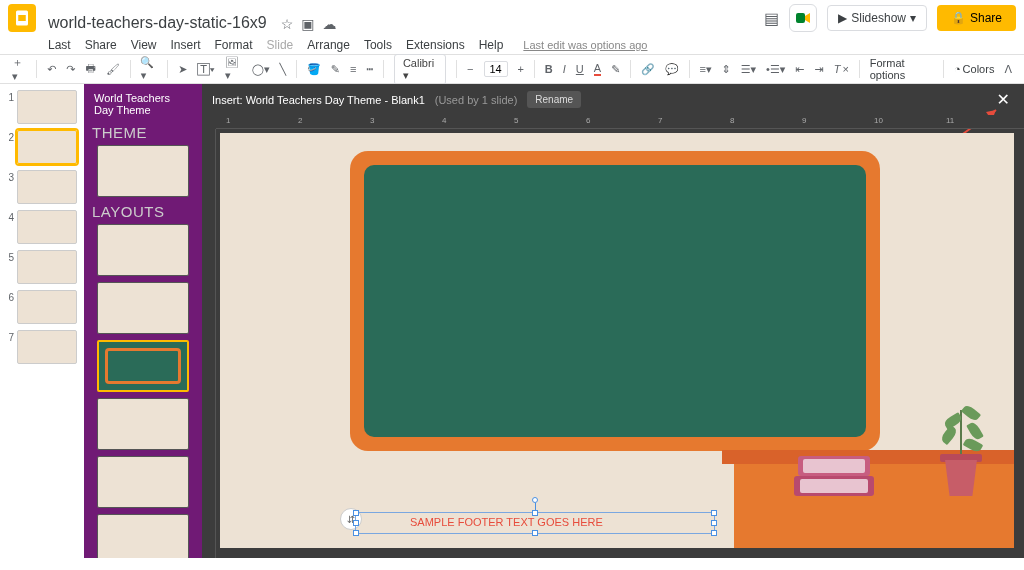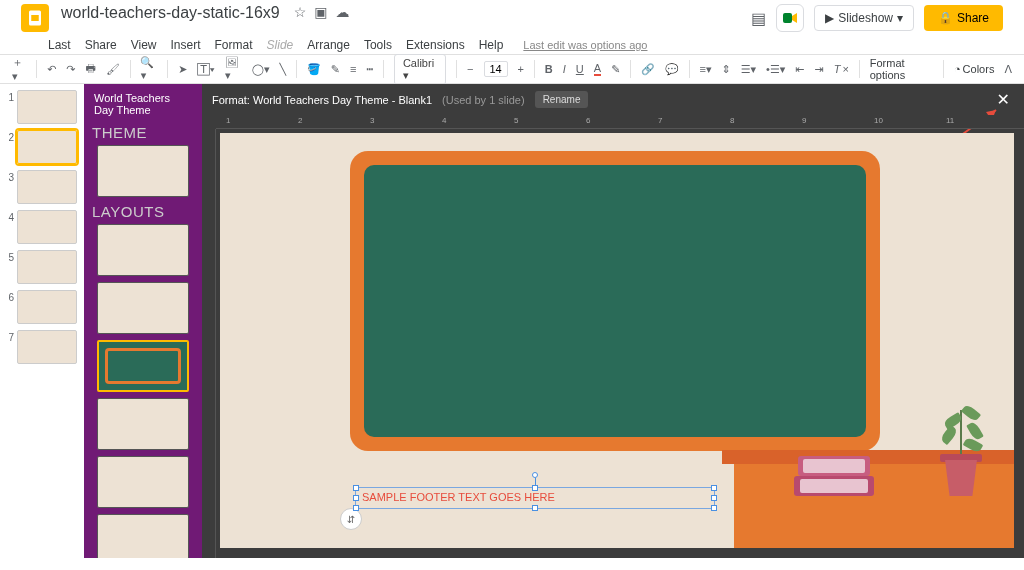--- a/index.html
+++ b/index.html
@@ -1,30 +1,30 @@
 <!DOCTYPE html>
 <html><head>
 <meta charset="utf-8">
 <style>
 * { margin: 0; padding: 0; box-sizing: border-box; font-family: Arial, sans-serif; }
 body { background: #fff; width: 1024px; height: 570px; overflow: hidden; position: relative; }
 
-.header { display: flex; align-items: flex-start; padding: 4px 21px; height: 36px; gap: 8px; }
+.header { display: flex; align-items: flex-end; padding: 4px 8px; height: 36px; gap: 8px; }
 .app-icon { width: 28px; height: 28px; background: #ffba00; border-radius: 4px; display: flex; align-items: center; justify-content: center; }
 .app-icon svg { width: 18px; height: 18px; }
 .doc-title { font-size: 16px; color: #3c4043; margin-left: 4px; }
 .doc-icons { display: flex; gap: 8px; margin-left: 6px; }
 .doc-icons span { color: #5f6368; font-size: 14px; cursor: pointer; }
 .header-right { margin-left: auto; display: flex; align-items: center; gap: 10px; }
 .meet-btn { width: 28px; height: 28px; border-radius: 6px; background: #fff; border: 1px solid #dadce0; display:flex;align-items:center;justify-content:center; }
 .slideshow-btn { padding: 5px 10px; border: 1px solid #dadce0; border-radius: 4px; font-size: 12px; color: #3c4043; display:flex;align-items:center;gap:4px;}
 .share-btn { padding: 6px 14px; background: #ffba00; border-radius: 4px; font-size: 12px; font-weight: 500; display:flex;align-items:center;gap:4px;}
 
 .menubar { display: flex; gap: 14px; padding: 2px 12px 2px 48px; font-size: 12px; color: #3c4043; align-items:center;}
-.menubar .disabled { color: #aaa; font-style: italic; }
+.menubar .disabled { color: #aaa; }
 .menubar .edit-time { color: #888; text-decoration: underline; font-size: 11px; margin-left: 6px;}
 
 .toolbar { display: flex; align-items: center; gap: 10px; padding: 4px 12px; border-top: 1px solid #e0e0e0; border-bottom: 1px solid #e0e0e0; font-size: 11px; color: #444; height: 30px; }
 .toolbar .sep { width: 1px; height: 18px; background: #e0e0e0; }
 .toolbar .tb-item { cursor:pointer; color:#5f6368; display:flex; align-items:center; gap:2px;}
 .toolbar .font-box { border:1px solid #dadce0; border-radius:3px; padding:2px 8px; font-size:11px;}
 .toolbar input.size { width:24px; text-align:center; border:1px solid #dadce0; border-radius:2px; padding:1px; font-size:11px;}
 .toolbar .fmt-link { color:#3c4043; }
 .toolbar .collapse { margin-left:auto; }
 
@@ -68,21 +68,21 @@
 .book1::after { content:''; position:absolute; left:6px; top:3px; width:68px; height:14px; background:#e8c4d0; border-radius:2px;}
 .book2 { position:absolute; bottom:20px; left:4px; width:72px; height:20px; background:#c75d80; border-radius:3px; }
 .book2::after { content:''; position:absolute; left:5px; top:3px; width:62px; height:14px; background:#e8c4d0; border-radius:2px;}
 
 .pot { position:absolute; bottom:52px; right:28px; width:50px; height:90px; }
 .pot-body { position:absolute; bottom:0; left:6px; width:38px; height:36px; background:#c75d68; clip-path: polygon(8% 0, 92% 0, 80% 100%, 20% 100%); }
 .pot-rim { position:absolute; bottom:34px; left:4px; width:42px; height:8px; background:#b84a5a; border-radius:2px;}
 .plant-stem { position:absolute; bottom:40px; left:24px; width:2px; height:46px; background:#5a7a4a; }
 .leaf { position:absolute; width:18px; height:10px; background:#6a9a5a; border-radius:50% 10% 50% 10%; }
 
-.footer-box { position:absolute; bottom:39px; left:135px; width:360px; height:22px; border:1px solid #7aa7e0; }
+.footer-box { position:absolute; bottom:14px; left:135px; width:360px; height:22px; border:1px solid #7aa7e0;padding-left:48px; }
 .footer-box .handle { position:absolute; width:6px; height:6px; background:#fff; border:1px solid #4a90e2; }
 .footer-text { color:#e74c3c; font-size:11px; padding:3px 6px; }
 .rotate-handle { position:absolute; top:-16px; left:50%; width:6px; height:6px; background:#fff; border:1px solid #4a90e2; border-radius:50%; transform:translateX(-50%);}
 .rotate-line { position:absolute; top:-10px; left:50%; width:1px; height:10px; background:#4a90e2;}
 
 .autofit { position:absolute; bottom:18px; left:120px; width:22px; height:22px; background:#fff; border:1px solid #ccc; border-radius:11px; display:flex; align-items:center; justify-content:center; font-size:10px; color:#666;}
 </style>
 </head>
 <body>
 
@@ -232,21 +232,21 @@
         <div style="position:absolute;inset:6px;background:#2a6b58;border:3px solid #e6792f;border-radius:4px;"></div>
       </div>
     <div class="layout-thumb"></div>
     <div class="layout-thumb"></div>
     <div class="layout-thumb"></div>
 
   </div>
 
   <div class="canvas-area">
     <div class="canvas-header">
-      <span><span>Format: </span><span>World Teachers Day Theme - Blank1</span></span>
+      <span><span>Insert: </span><span>World Teachers Day Theme - Blank1</span></span>
       <span class="used">(Used by 1 slide)</span>
       <button class="rename-btn">Rename</button>
       <span class="close-x">✕</span>
     </div>
     <svg class="arrow-annotation" viewBox="0 0 80 60">
         <line x1="5" y1="55" x2="70" y2="8" stroke="#e74c3c" stroke-width="2"></line>
         <polygon points="70,8 60,10 66,18" fill="#e74c3c"></polygon>
       </svg>
 
     <div class="ruler-h" id="ruler-h">

